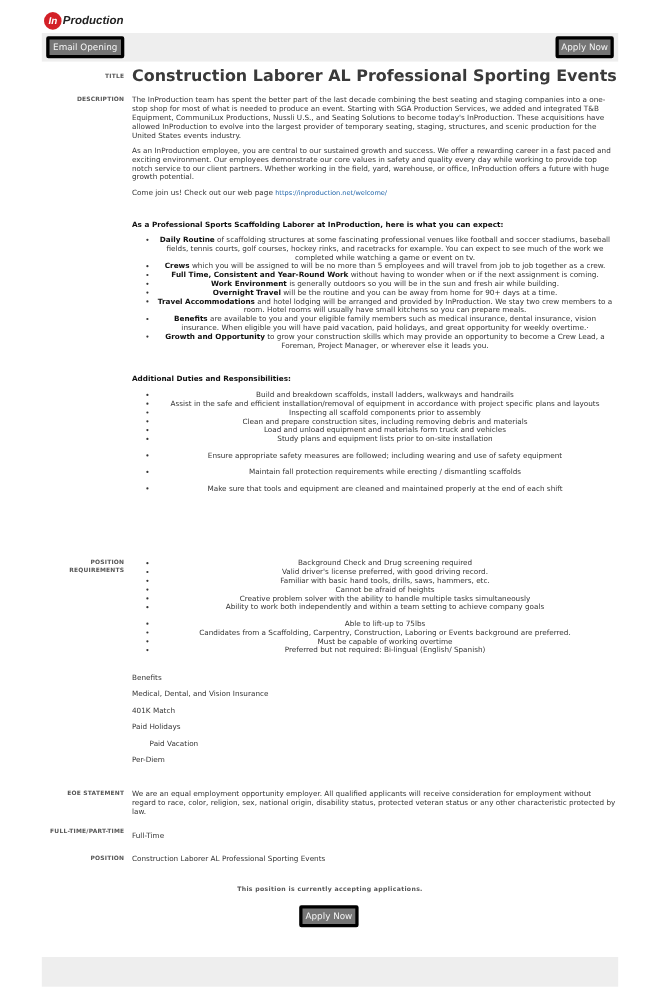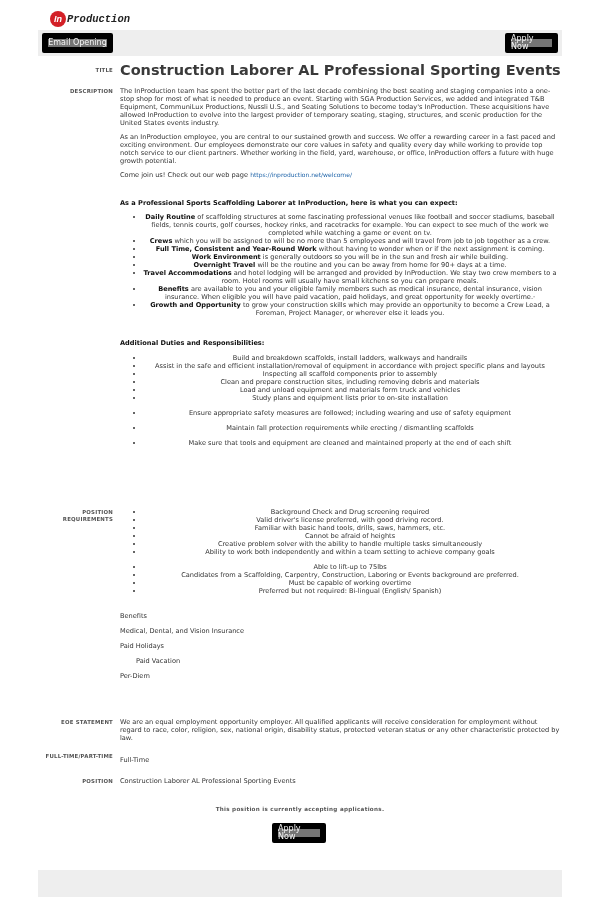--- a/index.html
+++ b/index.html
@@ -6,43 +6,43 @@
   html, body { margin: 0; padding: 0; background: #ffffff; }
   body {
     width: 600px; height: 900px; overflow: hidden;
     font-family: "DejaVu Sans", sans-serif;
     color: #333333;
     font-size: 6.6px;
     line-height: 8px;
   }
   .wrap { position: relative; width: 524px; margin-left: 38px; }
   .logo {
-    position: absolute; left: 12px; top: 11px; height: 16px;
+    position: absolute; left: 2px; top: 11px; height: 16px;
     display: flex; align-items: center;
   }
   .logo-badge {
     width: 16px; height: 16px; border-radius: 50%;
     background: #d32027; color: #fff;
     font-weight: bold; font-style: italic; font-size: 9px;
     display: flex; align-items: center; justify-content: center;
     font-family: "Liberation Sans", sans-serif;
   }
   .logo-text {
-    font-family: Liberation Mono, monospace;
+    font-family: Liberation Sans, sans-serif;
     font-style: italic; font-weight: bold; font-size: 10.5px; color: #222;
     margin-left: 1px;
   }
   .toolbar {
     position: absolute; left: 0; top: 30px; width: 524px; height: 26px;
     background: #eeeeee;
   }
   .btn {
     position: absolute; background: #757575; color: #f5f5f5;
     font-family: "DejaVu Sans", sans-serif; font-size: 8px;
-    border: 6px solid #000000; border-radius: 2px;
+    border: 3px solid #000000; border-radius: 2px;
     display: flex; align-items: center; justify-content: center;
     cursor: pointer;
   }
   .btn-email { left: 4px; top: 3px; width: 71px; height: 20px; }
   .btn-apply-top { right: 4px; top: 3px; width: 53px; height: 20px; }
   .row { position: absolute; left: 0; width: 524px; }
   .label {
     position: absolute; left: 0; width: 75px; text-align: right;
     font-size: 5.4px; font-weight: bold; letter-spacing: 0.2px;
     color: #555; line-height: 7px; text-transform: uppercase;
@@ -147,20 +147,21 @@
         </ul>
       <ul id="req-2" style="margin-bottom:17px;">
           <li>Able to lift-up to 75lbs</li>
           <li>Candidates from a Scaffolding, Carpentry, Construction, Laboring or Events background are preferred.</li>
           <li>Must be capable of working overtime</li>
           <li>Preferred but not required: Bi-lingual (English/ Spanish)</li>
         </ul>
       <div id="benefits">
           <p style="margin-bottom: 7px;">Benefits</p>
           <p style="margin-bottom: 7px;">Medical, Dental, and Vision Insurance</p>
+          <p style="margin-bottom: 7px;">401K Match</p>
           <p style="margin-bottom: 7px;">Paid Holidays</p>
           <p style="margin-bottom: 7px; padding-left: 16px;">Paid Vacation</p>
           <p style="margin-bottom: 7px;">Per-Diem</p>
         </div>
     </div>
   </div>
 
   <div class="row" style="top:718px;">
     <div class="label" style="top:1px;">EOE Statement</div>
     <div class="value">We are an equal employment opportunity employer. All qualified applicants will receive consideration for employment without regard to race, color, religion, sex, national origin, disability status, protected veteran status or any other characteristic protected by law.</div>

